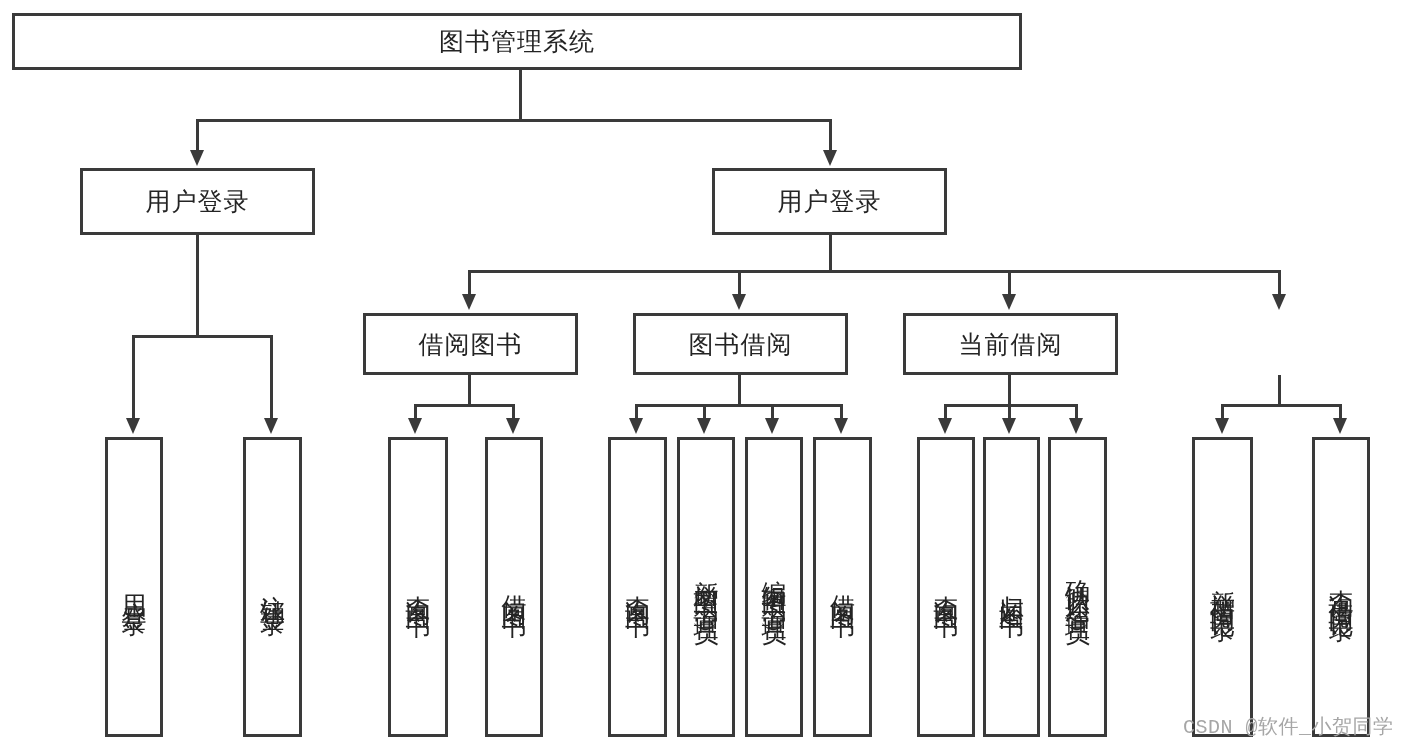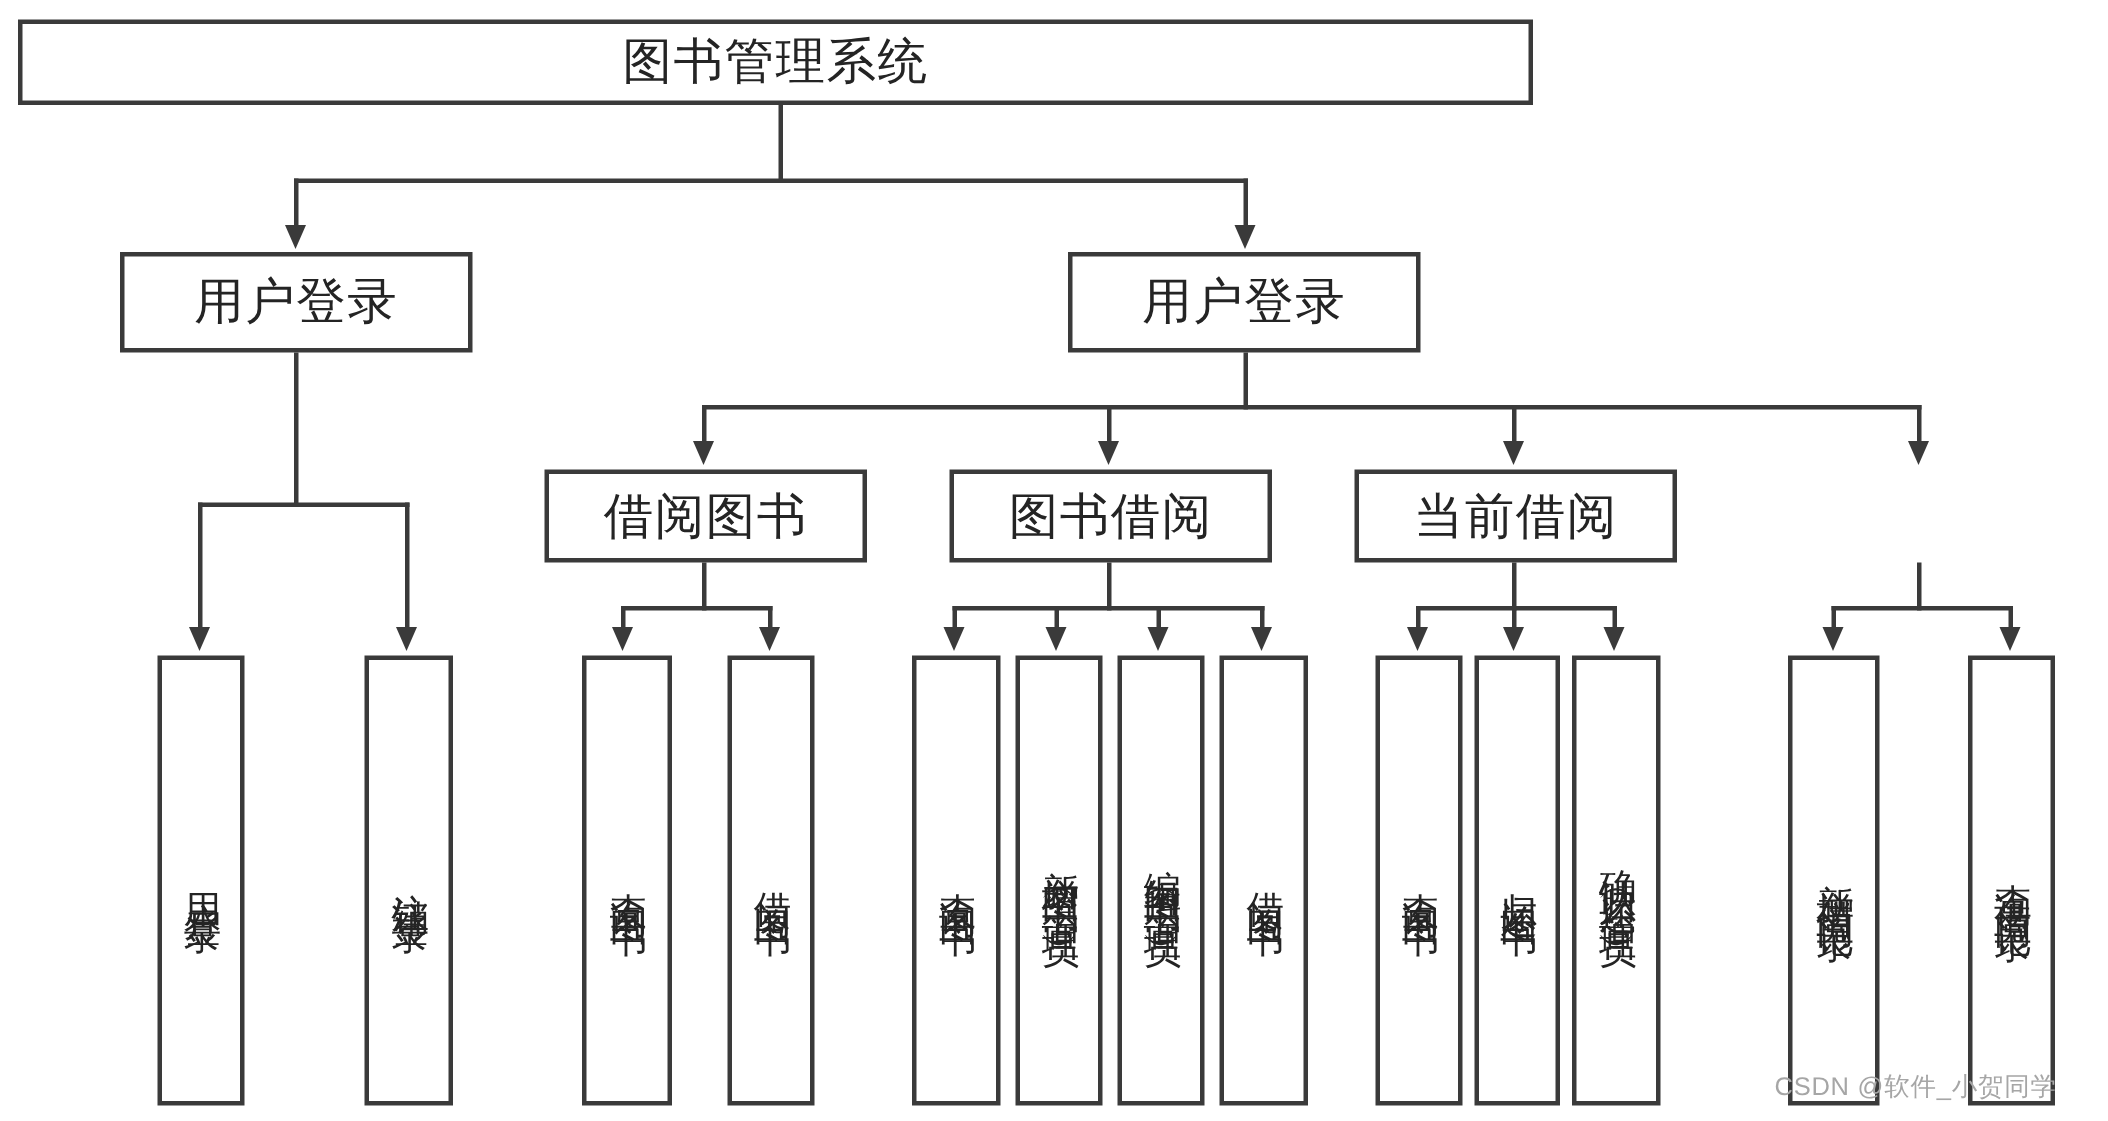--- a/index.html
+++ b/index.html
@@ -20,21 +20,21 @@
   .node{
     position:absolute;
     box-sizing:border-box;
     border:3px solid var(--line);
     background:#fff;
     display:flex;
     align-items:center;
     justify-content:center;
   }
   .hnode{
-    font-size:33px;
+    font-size:25px;
     letter-spacing:1px;
     white-space:nowrap;
   }
   .vnode{
     writing-mode:vertical-rl;
     text-orientation:mixed;
     font-size:25px;
     letter-spacing:6px;
     line-height:1;
     overflow:hidden;
@@ -43,25 +43,26 @@
   .hline{position:absolute;height:3px;background:var(--line);}
   .arrowhead{
     position:absolute;width:0;height:0;
     border-left:7px solid transparent;
     border-right:7px solid transparent;
     border-top:16px solid var(--line);
   }
   .watermark{
     position:absolute;
     left:1183px;top:713px;
-    font-size:17px;
+    font-size:20px;
     color:var(--watermark);
     white-space:nowrap;
     z-index:5;
     letter-spacing:0.5px;
+    font-family:Liberation Mono, monospace;
   }
 </style>
 </head>
 <body>
 
 <div class="canvas">
 
   <div class="node hnode" style="left:12px;top:13px;width:1010px;height:57px;">
     <span>图书管理系统</span>
   </div>

